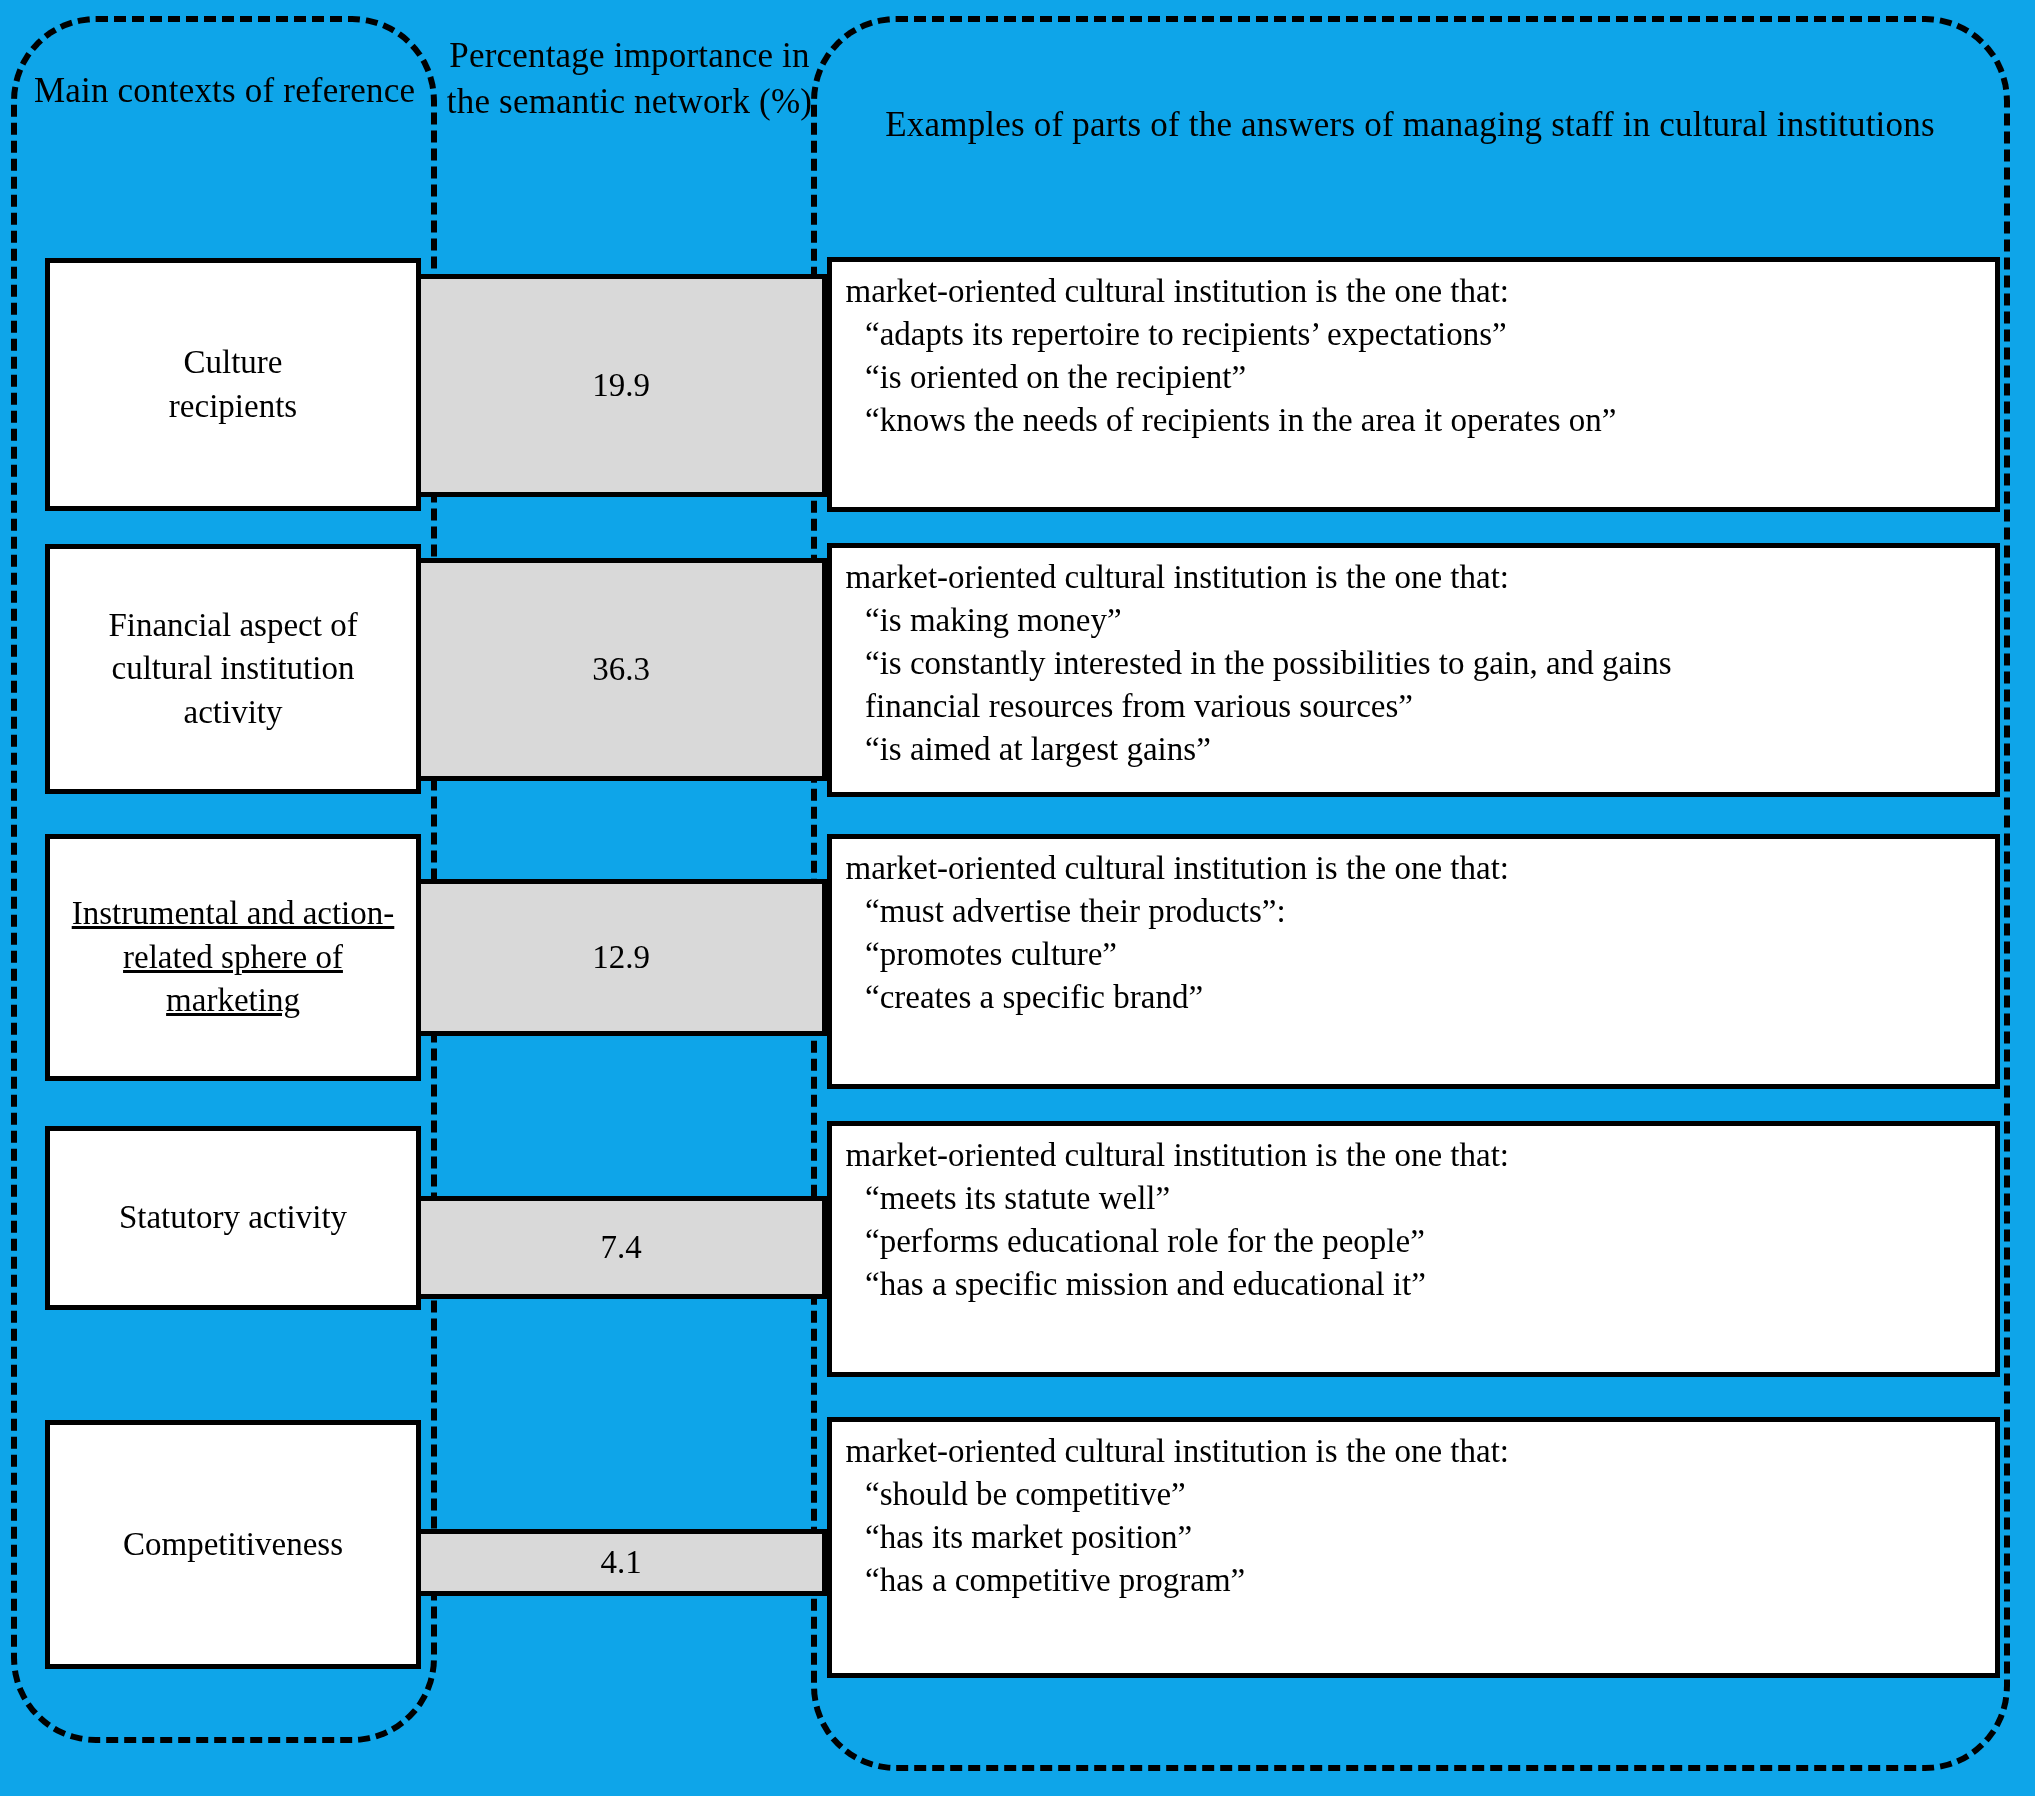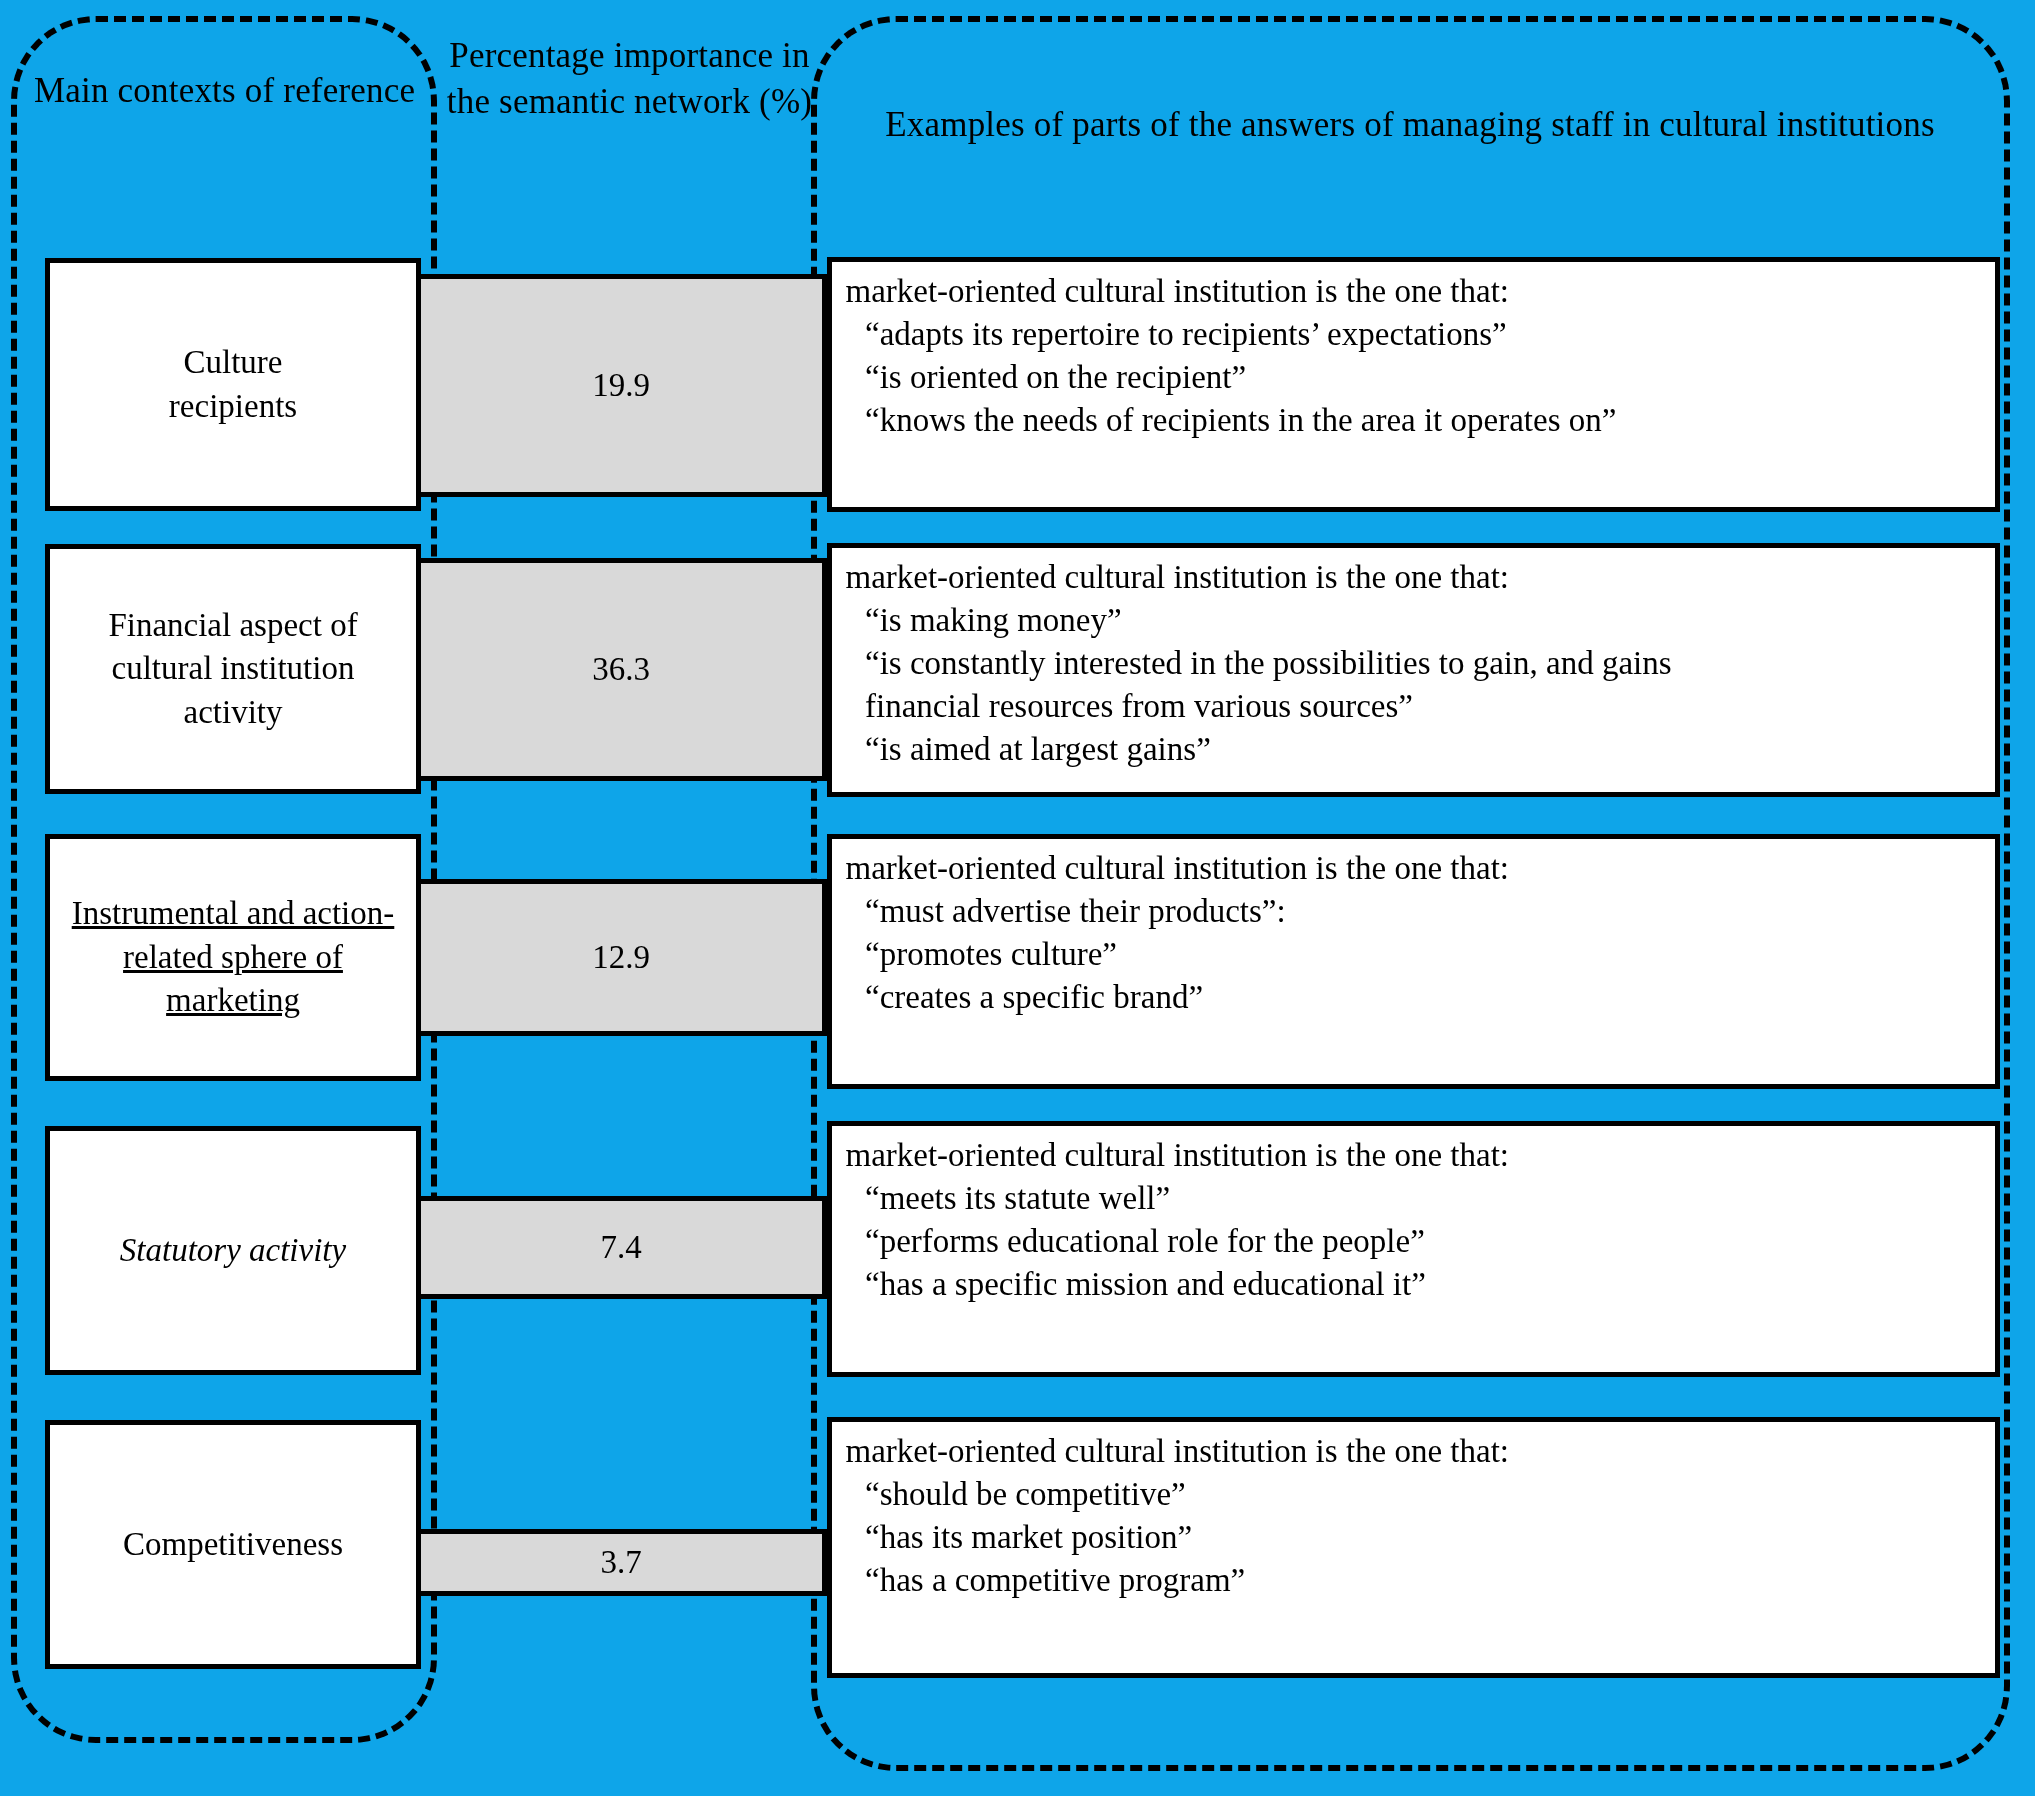--- a/index.html
+++ b/index.html
@@ -158,40 +158,40 @@
   </div>
   <div class="ex-box" style="top:834px;height:255px;">
     <div class="lead">market-oriented cultural institution is the one that:</div>
     <ul>
       <li>“must advertise their products”:</li>
       <li>“promotes culture”</li>
       <li>“creates a specific brand”</li>
     </ul>
   </div>
 
-  <div class="ctx-box" style="top:1126px;height:249px;font-style:italic;">
+  <div class="ctx-box" style="top:1126px;height:184px;">
     <div class="label">Statutory activity</div>
   </div>
   <div class="pct-bar" style="top:1196px;height:103px;">
     <div class="value">7.4</div>
   </div>
   <div class="ex-box" style="top:1121px;height:256px;">
     <div class="lead">market-oriented cultural institution is the one that:</div>
     <ul>
       <li>“meets its statute well”</li>
       <li>“performs educational role for the people”</li>
       <li>“has a specific mission and educational it”</li>
     </ul>
   </div>
 
   <div class="ctx-box" style="top:1420px;height:249px;">
     <div class="label">Competitiveness</div>
   </div>
   <div class="pct-bar" style="top:1529px;height:67px;">
-    <div class="value">3.7</div>
+    <div class="value">4.1</div>
   </div>
   <div class="ex-box" style="top:1417px;height:261px;">
     <div class="lead">market-oriented cultural institution is the one that:</div>
     <ul>
       <li>“should be competitive”</li>
       <li>“has its market position”</li>
       <li>“has a competitive program”</li>
     </ul>
   </div>
 

